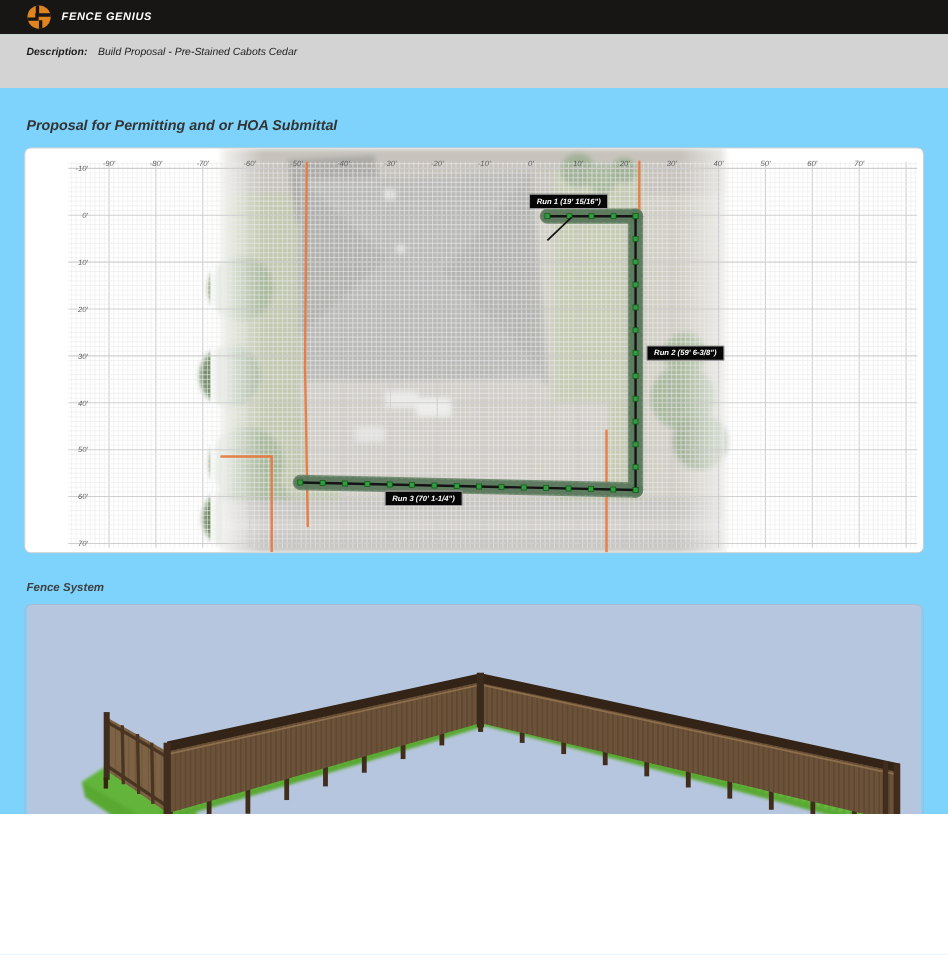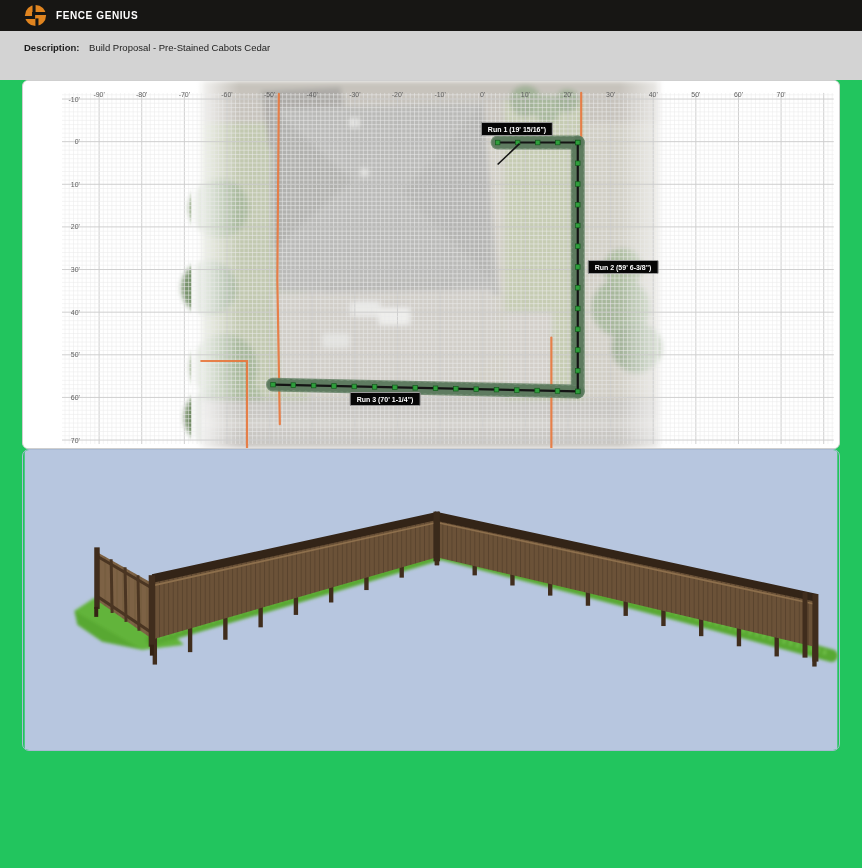--- a/index.html
+++ b/index.html
@@ -1,16 +1,16 @@
 <!DOCTYPE html>
 <html><head>
 <meta charset="utf-8">
 <style>
   html,body{margin:0;padding:0;background:#ffffff;font-family:"Liberation Sans",sans-serif;}
-  .page{width:862px;height:868px;overflow:hidden;position:relative;background:#22c55e;}
+  .page{width:862px;height:740px;overflow:hidden;position:relative;background:#7dd3fc;font-style:italic;}
 
   
   .app-header{height:31px;background:#171614;display:flex;align-items:center;gap:9px;padding:0 0 0 24px;}
   .brand-name{color:#fff;font-size:10px;font-weight:bold;letter-spacing:.6px;}
 
   
   .job-bar{background:#d3d3d3;padding:9px 24px 11px;}
   .job-row{font-size:9.5px;color:#1c1c1c;margin:2px 0 8px;}
   .job-row:last-child{margin-bottom:16px;}
   .job-lbl{font-weight:bold;}
@@ -49,20 +49,21 @@
   </header>
 
   <section class="job-bar">
     <div class="job-row">
       <span class="job-lbl">Description:</span>
       <span class="job-val">Build Proposal - Pre-Stained Cabots Cedar</span>
     </div>
   </section>
 
   <main>
+    <div class="h-proposal">Proposal for Permitting and or HOA Submittal</div>
 
     <div class="panel map-panel">
       <svg id="plan-svg" width="816" height="367" viewBox="0 0 818 369">
         <defs>
           <filter id="satblur" x="-5%" y="-5%" width="110%" height="110%">
               <feGaussianBlur stdDeviation="2.6"></feGaussianBlur>
             </filter>
           <linearGradient id="fadeL" x1="0" y1="0" x2="1" y2="0">
             <stop offset="0" stop-color="#fff" stop-opacity="1"></stop>
               <stop offset="1" stop-color="#fff" stop-opacity="0"></stop>
@@ -472,20 +473,21 @@
             <text x="56" y="363.499" text-anchor="end" class="tick">70'</text>
           </g>
       </svg>
       <div id="run-labels">
           <div class="run-pill" style="left: 494px; top: 48px;">Run 1 (19' 15/16")</div>
           <div class="run-pill" style="left: 600px; top: 186px;">Run 2 (59' 6-3/8")</div>
           <div class="run-pill" style="left: 362px; top: 318px;">Run 3 (70' 1-1/4")</div>
         </div>
     </div>
 
+    <div class="h-fence">Fence System</div>
 
     <div class="panel render-panel">
       <svg id="render-svg" width="816" height="300" viewBox="0 0 818 302">
         <defs>
           <filter id="grassblur" x="-10%" y="-10%" width="120%" height="120%">
               <feGaussianBlur stdDeviation="1.4"></feGaussianBlur>
             </filter>
           <pattern id="slats" width="4.6" height="10" patternUnits="userSpaceOnUse">
             <line x1="2.3" y1="0" x2="2.3" y2="10" stroke="#3c2c1c" stroke-width="1" opacity="0.38"></line>
           </pattern>

